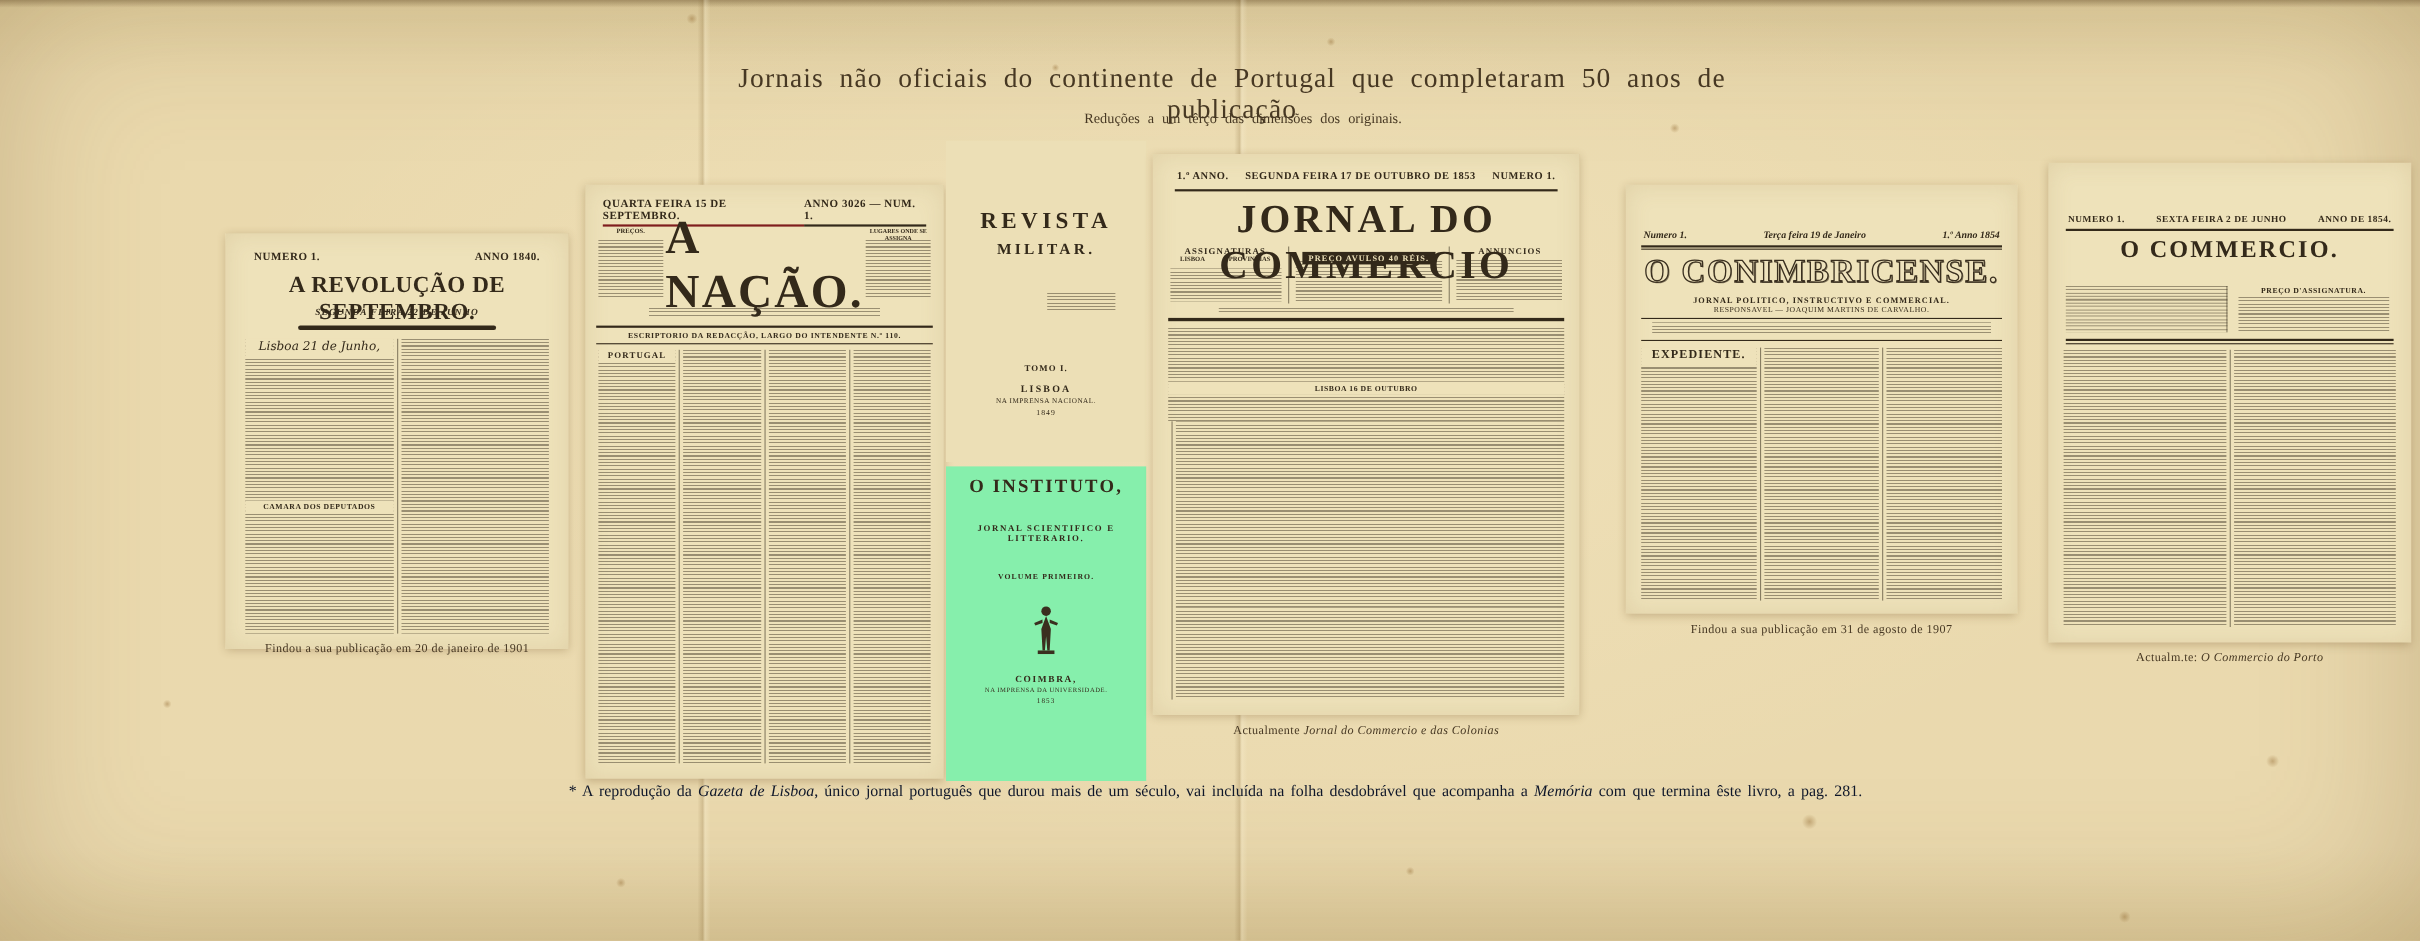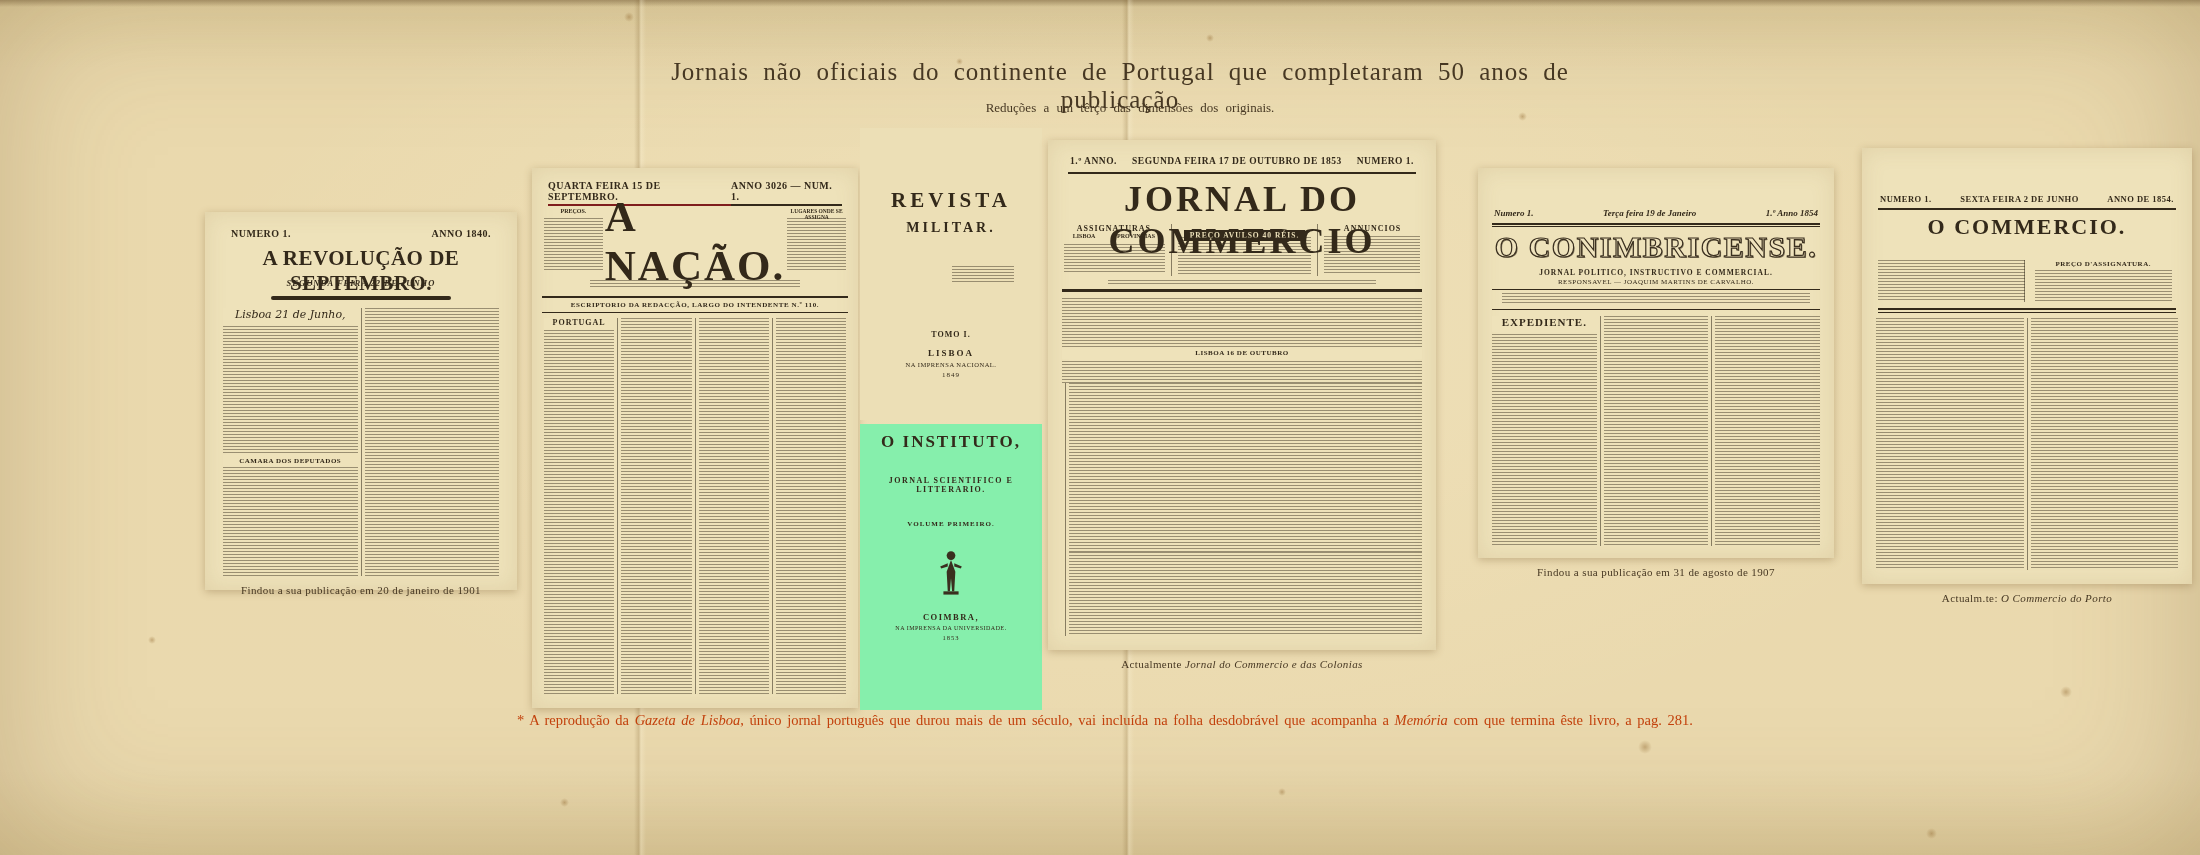--- a/index.html
+++ b/index.html
@@ -16,21 +16,21 @@
   .edge-top{position:absolute;top:0;left:0;right:0;height:7px;background:linear-gradient(rgba(90,65,30,.4),rgba(90,65,30,0));}
   .crease{position:absolute;top:0;bottom:0;width:12px;
     background:linear-gradient(90deg, rgba(125,95,45,0) 0%, rgba(125,95,45,.22) 40%, rgba(250,242,214,.30) 58%, rgba(125,95,45,0) 100%);}
   .spot{position:absolute;border-radius:50%;background:radial-gradient(circle, rgba(148,108,52,.45), rgba(148,108,52,0) 70%);}
 
   .plate-title{position:absolute;left:620px;top:58px;width:1000px;text-align:center;
     font-size:25px;letter-spacing:1px;word-spacing:7px;color:#473823;}
   .plate-subtitle{position:absolute;left:840px;top:100px;width:580px;text-align:center;
     font-size:13px;word-spacing:4px;color:#473823;}
   .footnote{position:absolute;left:400px;top:712px;width:1410px;text-align:center;
-    font-size:14.5px;color:#c2410c;word-spacing:2px;}
+    font-size:14.5px;color:#0f172a;word-spacing:2px;}
   .footnote i{font-style:italic;}
 
   .sheet{position:absolute;background:#eee2ba;
     box-shadow:0 2px 8px rgba(115,85,40,.32), inset 0 0 22px rgba(150,115,60,.15);}
   .abs{position:absolute;}
   .ctr{text-align:center;left:0;right:0;}
   .tex{background-image:repeating-linear-gradient(rgba(51,41,26,.45) 0px, rgba(51,41,26,.45) 1px, rgba(0,0,0,0) 1px, rgba(0,0,0,0) 3px);}
   .rule{position:absolute;background:#33291a;}
   .cols{position:absolute;display:flex;}
   .col{flex:1;position:relative;

